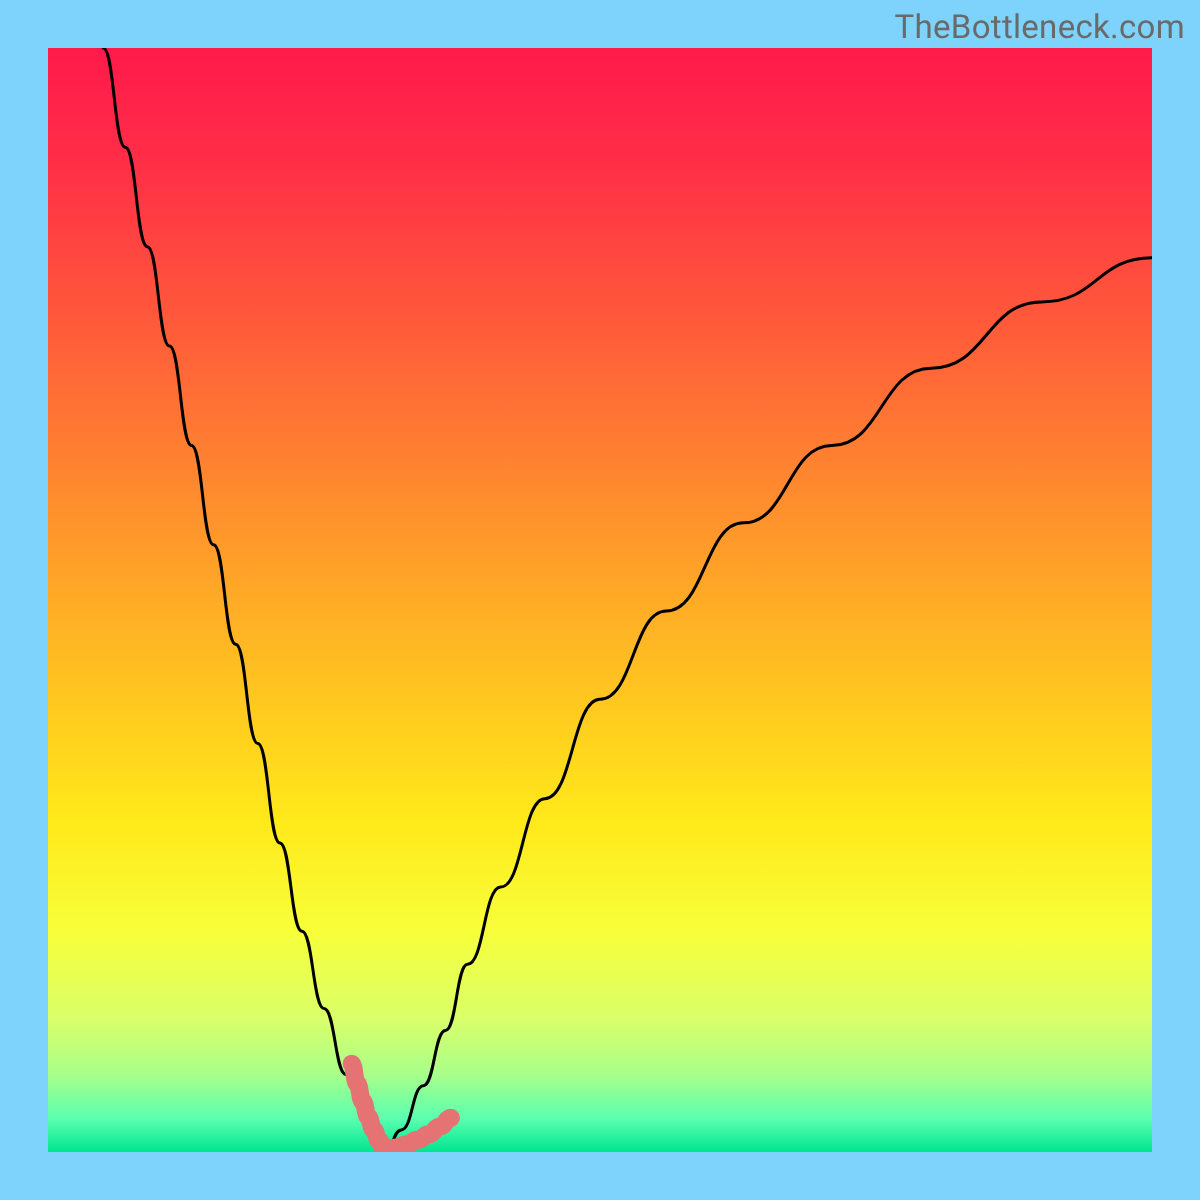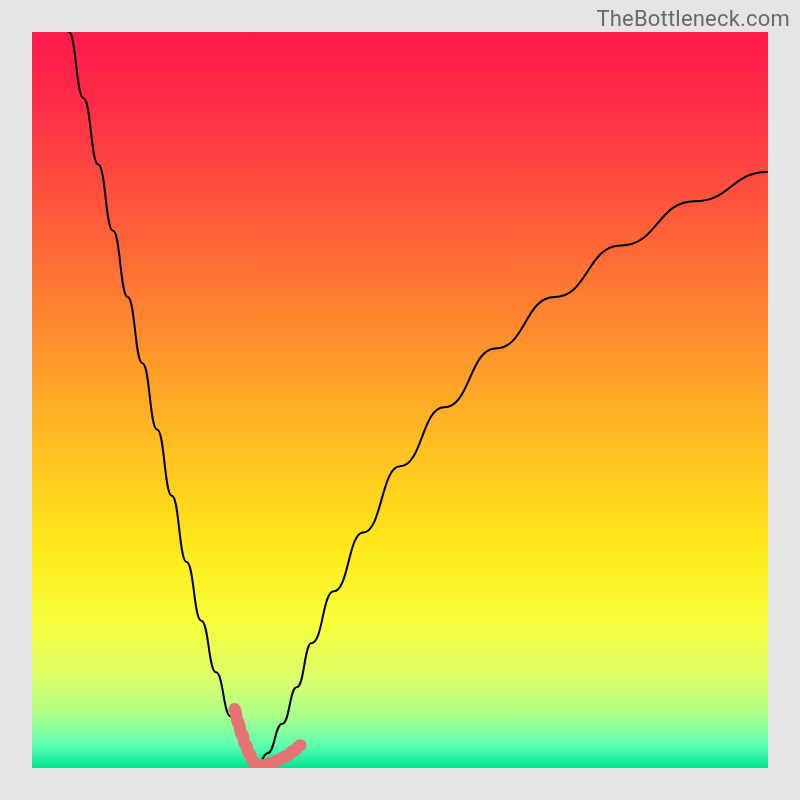--- a/index.html
+++ b/index.html
@@ -7,21 +7,21 @@
     padding: 0;
     width: 800px;
     height: 800px;
     background: #000;
     overflow: hidden;
     font-family: -apple-system, BlinkMacSystemFont, "Segoe UI", Roboto, sans-serif;
   }
   .frame {
     position: absolute;
     inset: 0;
-    background: #e5e5e5;
+    background: #7dd3fc;
   }
   .plot-area {
     position: absolute;
     left: 32px;
     top: 32px;
     width: 736px;
     height: 736px;
     overflow: hidden;
   }
   .gradient-bg {

